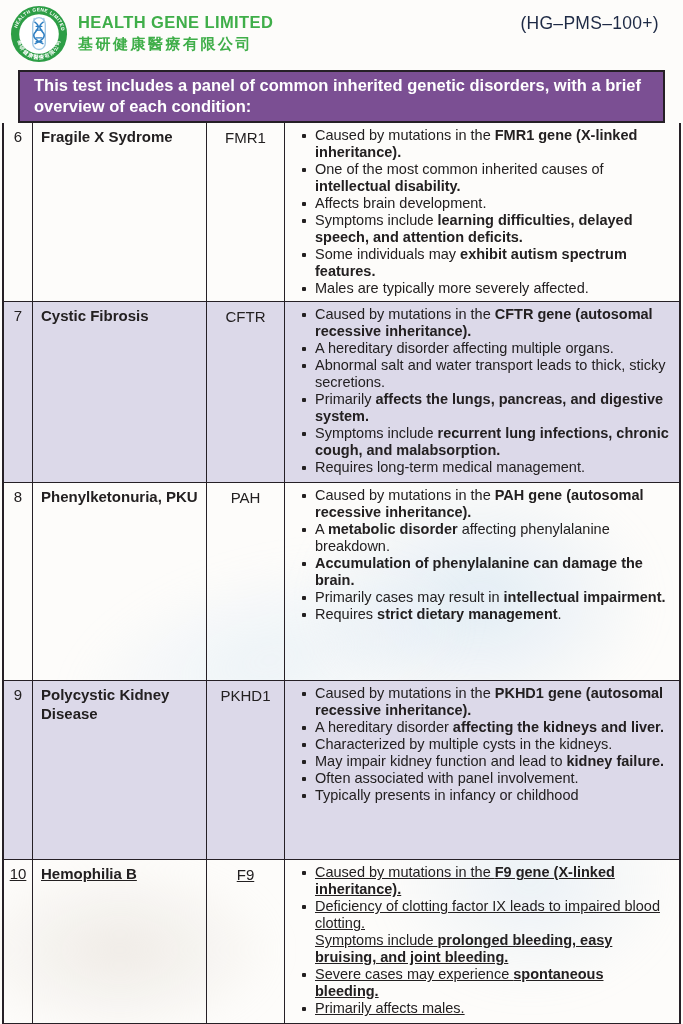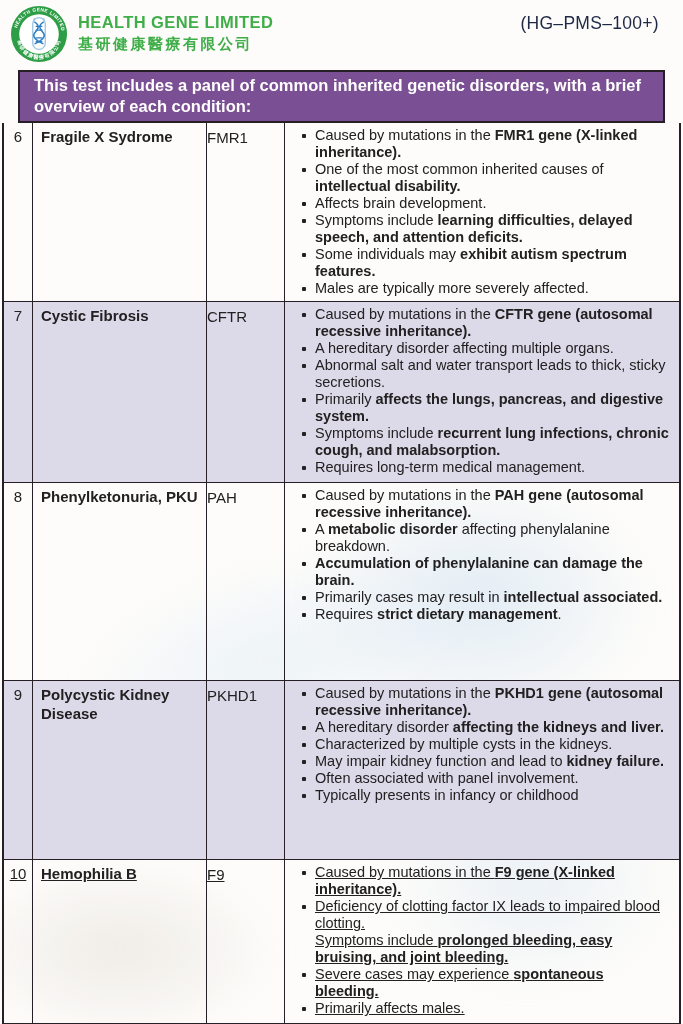--- a/index.html
+++ b/index.html
@@ -52,21 +52,21 @@
     display:grid;
     grid-template-columns:28px 174px 78px 1fr;
     border-top:1.6px solid #262026;
   }
   .t-row:first-child{border-top:none;}
   .t-row.shaded{background:#dcd9e9;}
   .cell{border-left:1.6px solid #262026;box-sizing:border-box;}
   .cell:first-child{border-left:none;}
   .c-num{font-size:15px;text-align:center;padding-top:5px;}
   .c-name{font-weight:700;font-size:15px;line-height:1.22;padding:5px 6px 4px 8px;}
-  .c-gene{font-size:15px;padding-top:6px;}
+  .c-gene{font-size:15px;text-align:center;padding-top:6px;}
   .c-desc{padding:4px 8px 4px 8px;font-size:14.5px;line-height:17px;}
   .bullet{display:flex;}
   .marker{flex:0 0 22px;display:flex;justify-content:center;}
   .dot{width:3.6px;height:3.6px;background:#232021;border-radius:1px;margin-top:7px;}
   .btext{flex:1;}
   .b{font-weight:700;}
 </style>
 </head>
 <body>
 
@@ -219,21 +219,21 @@
           <div class="bullet">
             <span class="marker">
               <span class="dot"></span>
             </span>
             <span class="btext"><span class="b">Accumulation of phenylalanine can damage the brain.</span></span>
           </div>
           <div class="bullet">
             <span class="marker">
               <span class="dot"></span>
             </span>
-            <span class="btext"><span>Primarily cases may result in </span><span class="b">intellectual associated.</span></span>
+            <span class="btext"><span>Primarily cases may result in </span><span class="b">intellectual impairment.</span></span>
           </div>
           <div class="bullet">
             <span class="marker">
               <span class="dot"></span>
             </span>
             <span class="btext"><span>Requires </span><span class="b">strict dietary management</span><span>.</span></span>
           </div>
         </div>
     </div>
 

